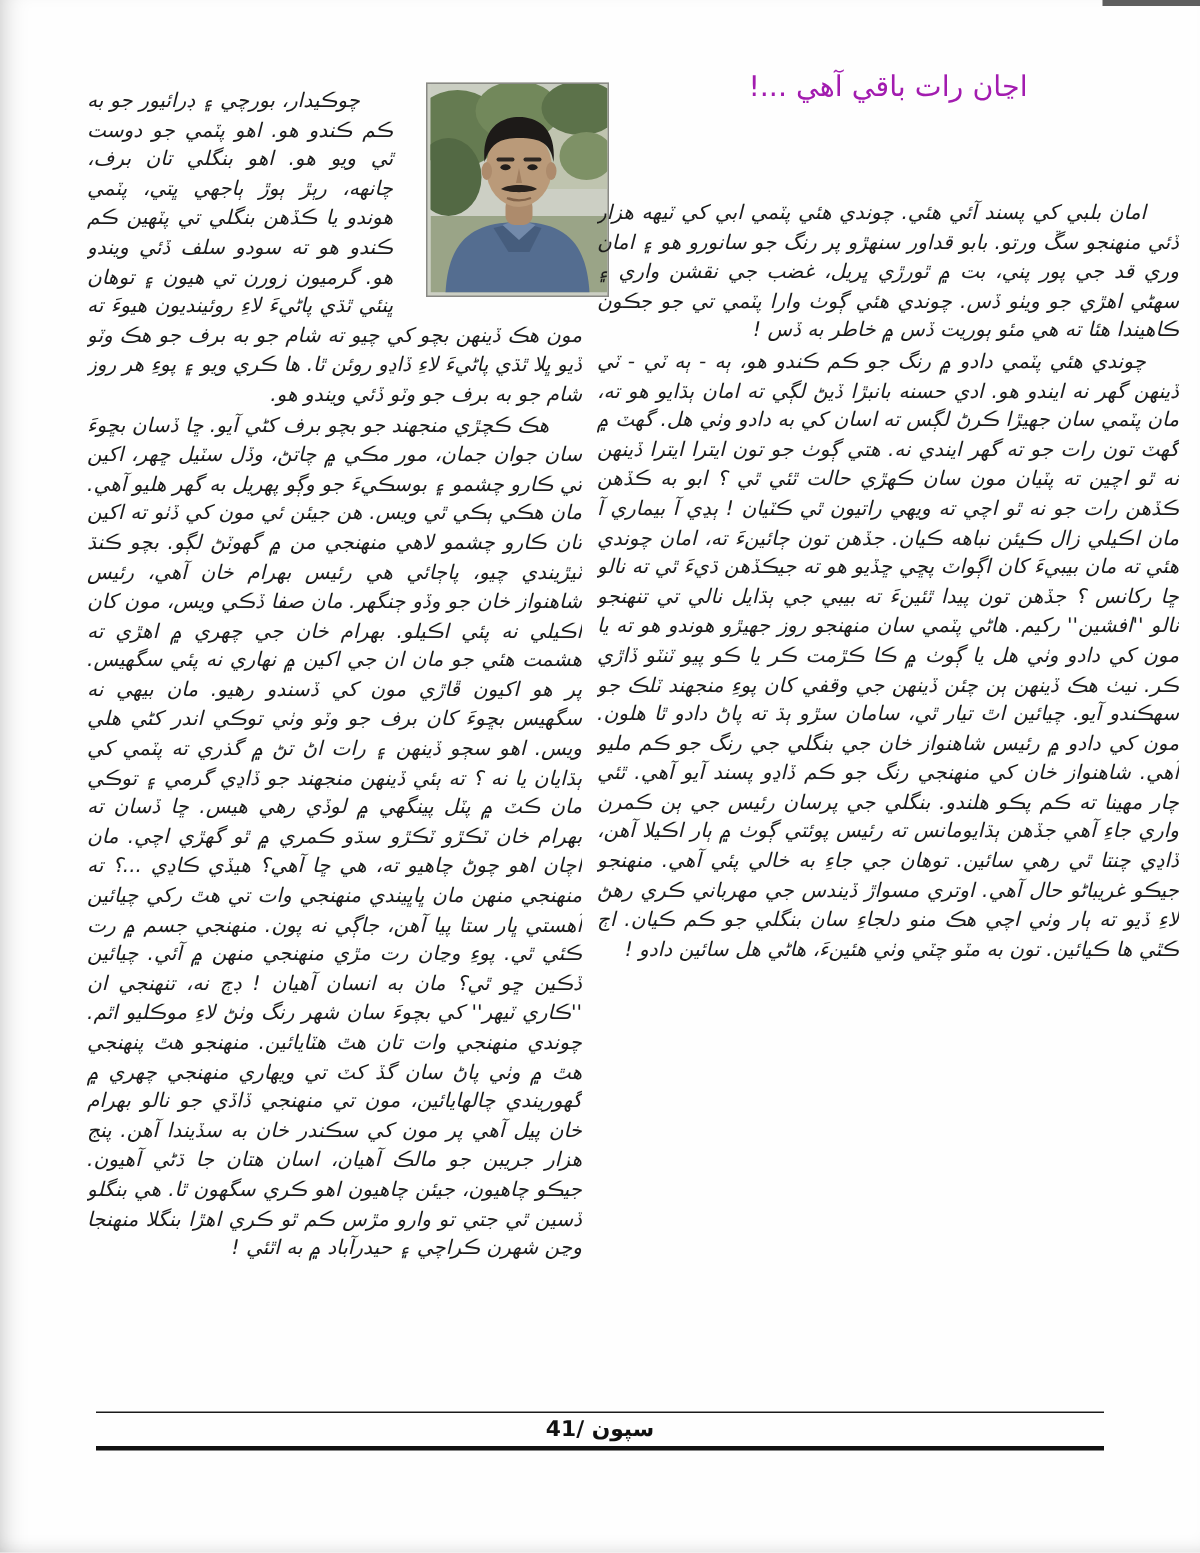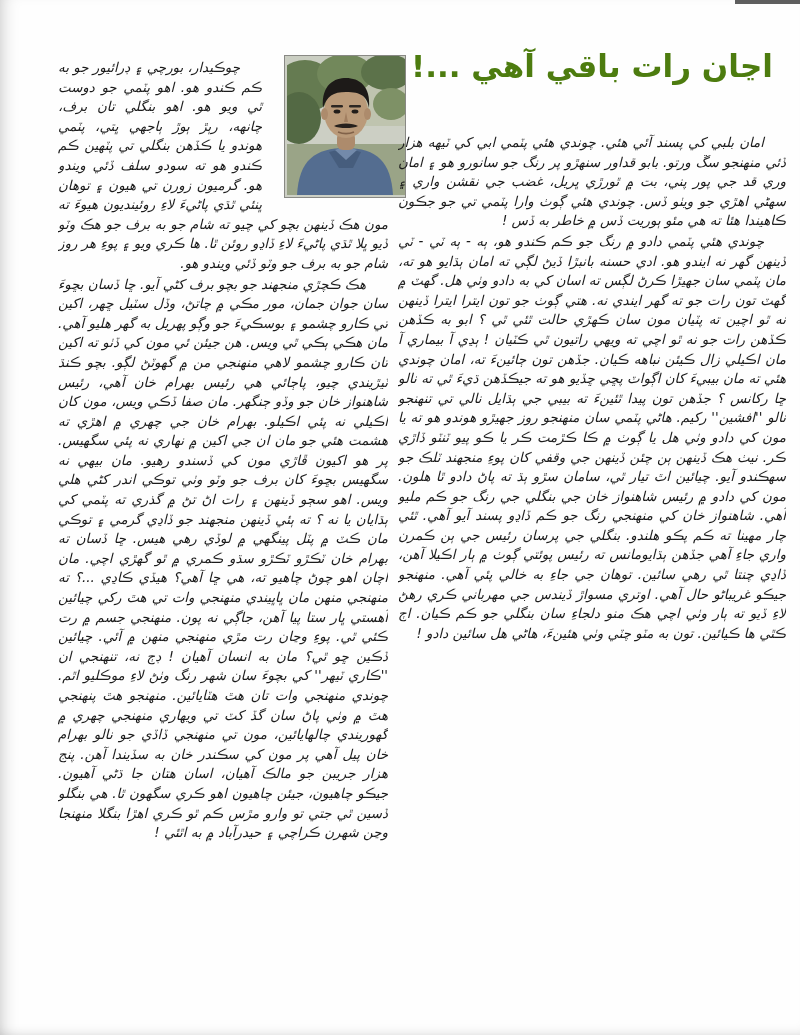--- a/index.html
+++ b/index.html
@@ -13,21 +13,21 @@
   .page{
     position:absolute;left:0;top:0;width:800px;height:1035px;
     background:#fefefe;
     box-shadow:inset 14px 0 18px -14px rgba(0,0,0,.25), inset 0 -10px 14px -12px rgba(0,0,0,.18);
   }
   .scan-edge-top{position:absolute;top:0;left:735px;width:65px;height:4px;background:#2a2a2a;opacity:.75;}
   .header-block{
     position:absolute;left:398px;top:46px;width:388px;text-align:center;direction:rtl;
   }
   .article-title{
-    margin:0;font-size:31px;font-weight:bold;color:#4d7c0f;letter-spacing:0px;line-height:1.3;
+    margin:0;font-size:19px;font-weight:normal;color:#a21caf;letter-spacing:0px;line-height:1.3;
   }
   .author-name{
     margin-top:4px;font-size:13.5px;font-weight:bold;color:#111;
   }
   .photo-frame{
     position:absolute;left:284px;top:55px;width:120px;height:141px;
     border:1px solid #8a8a84;background:#cfd4c4;overflow:hidden;filter:saturate(.75) contrast(.95);
   }
   .col{
     position:absolute;direction:rtl;text-align:justify;text-align-last:right;
@@ -105,14 +105,19 @@
     <p>امان بلبي کي پسند آئي هئي. چوندي هئي پٽمي ابي کي ٽيهه هزار ڏئي منهنجو سڱ ورتو. بابو قداور سنهڙو پر رنگ جو سانورو هو ۽ امان وري قد جي پور پني، بت ۾ ٿورڙي ڀريل، غضب جي نقشن واري ۽ سهڻي اهڙي جو ويٺو ڏس. چوندي هئي ڳوٺ وارا پٽمي تي جو جڪون ڪاهيندا هئا ته هي مئو ٻوريت ڏس ۾ خاطر به ڏس !</p>
     <p>چوندي هئي پٽمي دادو ۾ رنگ جو ڪم ڪندو هو، ٻه - ٻه ٽي - ٽي ڏينهن گهر نه ايندو هو. ادي حسنه بانبڙا ڏيڻ لڳي ته امان ٻڌايو هو ته، مان پٽمي سان جهيڙا ڪرڻ لڳس ته اسان کي به دادو وٺي هل. گهٽ ۾ گهٽ تون رات جو ته گهر ايندي نه. هتي ڳوٺ جو تون ايترا ايترا ڏينهن نه ٿو اچين ته پٽيان مون سان ڪهڙي حالت ٿئي ٿي ؟ ابو به ڪڏهن ڪڏهن رات جو نه ٿو اچي ته ويهي راتيون ٿي ڪٽيان ! ٻڍي آ بيماري آ مان اڪيلي زال ڪيئن نباهه ڪيان. جڏهن تون ڄائينءَ ته، امان چوندي هئي ته مان بيبيءَ کان اڳواٽ پڇي ڇڏيو هو ته جيڪڏهن ڌيءَ ٿي ته نالو ڇا رکانس ؟ جڏهن تون پيدا ٿئينءَ ته بيبي جي ٻڌايل نالي تي تنهنجو نالو ''افشين'' رکيم. هاڻي پٽمي سان منهنجو روز جهيڙو هوندو هو ته يا مون کي دادو وٺي هل يا ڳوٺ ۾ ڪا ڪڙمت ڪر يا ڪو پيو ٽنٽو ڏاڙي ڪر. نيٺ هڪ ڏينهن ٻن چئن ڏينهن جي وقفي کان پوءِ منجهند ٽلڪ جو سهڪندو آيو. چيائين اٿ تيار ٿي، سامان سڙو ٻڌ ته پاڻ دادو ٿا هلون. مون کي دادو ۾ رئيس شاهنواز خان جي بنگلي جي رنگ جو ڪم مليو آهي. شاهنواز خان کي منهنجي رنگ جو ڪم ڏاڍو پسند آيو آهي. ٿئي چار مهينا ته ڪم پڪو هلندو. بنگلي جي پرسان رئيس جي ٻن ڪمرن واري جاءِ آهي جڏهن ٻڌايومانس ته رئيس پوئتي ڳوٺ ۾ ٻار اڪيلا آهن، ڏاڍي چنتا ٿي رهي سائين. توهان جي جاءِ به خالي پئي آهي. منهنجو جيڪو غريباڻو حال آهي. اوتري مسواڙ ڏيندس جي مهرباني ڪري رهڻ لاءِ ڏيو ته ٻار وٺي اچي هڪ منو دلجاءِ سان بنگلي جو ڪم ڪيان. اڄ ڪٿي ها ڪيائين. تون به مٽو چٽي وٺي هئينءَ، هاڻي هل سائين دادو !</p>
   </div>
 
   <div class="col col-left">
     <div class="photo-spacer"></div>
     <p>چوڪيدار، بورچي ۽ ڊرائيور جو به ڪم ڪندو هو. اهو پٽمي جو دوست ٿي ويو هو. اهو بنگلي تان برف، چانهه، رٻڙ ٻوڙ ٻاجهي ڀتي، پٽمي هوندو يا ڪڏهن بنگلي تي پٽهين ڪم ڪندو هو ته سودو سلف ڏئي ويندو هو. گرميون زورن تي هيون ۽ توهان ڀنئي ٿڌي پاڻيءَ لاءِ روئينديون هيوءَ ته مون هڪ ڏينهن بچو کي چيو ته شام جو به برف جو هڪ وٽو ڏيو ڀلا ٿڌي پاڻيءَ لاءِ ڏاڍو روئن ٿا. ها ڪري ويو ۽ پوءِ هر روز شام جو به برف جو وٽو ڏئي ويندو هو.</p>
     <p>هڪ ڪچڙي منجهند جو بچو برف کڻي آيو. ڇا ڏسان بڇوءَ سان جوان جمان، مور مڪي ۾ چاتڻ، وڏل سٽيل ڇهر، اکين تي ڪارو چشمو ۽ بوسڪيءَ جو وڳو پهريل به گهر هليو آهي. مان هڪي ٻڪي ٿي ويس. هن جيئن ئي مون کي ڏٺو ته اکين تان ڪارو چشمو لاهي منهنجي من ۾ گهوٽڻ لڳو. بچو ڪنڌ ٽيڙيندي چيو، پاڄائي هي رئيس بهرام خان آهي، رئيس شاهنواز خان جو وڏو ڄنگهر. مان صفا ڏڪي ويس، مون کان اڪيلي نه پئي اڪيلو. بهرام خان جي چهري ۾ اهڙي ته هشمت هئي جو مان ان جي اکين ۾ نهاري نه پئي سگهيس. پر هو اکيون ڦاڙي مون کي ڏسندو رهيو. مان بيهي نه سگهيس بڇوءَ کان برف جو وٽو وٺي توڪي اندر کڻي هلي ويس. اهو سڄو ڏينهن ۽ رات اڻ تڻ ۾ گذري ته پٽمي کي ٻڌايان يا نه ؟ ته ٻئي ڏينهن منجهند جو ڏاڍي گرمي ۽ توڪي مان ڪٽ ۾ پٽل پينگهي ۾ لوڏي رهي هيس. ڇا ڏسان ته بهرام خان ٽڪڙو ٽڪڙو سڌو ڪمري ۾ ٿو گهڙي اچي. مان اچان اهو چوڻ چاهيو ته، هي ڇا آهي؟ هيڏي ڪاڍي ...؟ ته منهنجي منهن مان ڀاڀيندي منهنجي وات تي هٿ رکي چيائين آهستي ڀار ستا پيا آهن، جاڳي نه پون. منهنجي جسم ۾ رت ڪئي ٿي. پوءِ وڃان رت مڙي منهنجي منهن ۾ آئي. چيائين ڏڪين ڇو ٿي؟ مان به انسان آهيان ! ڊڄ نه، تنهنجي ان ''ڪاري ٽيهر'' کي بچوءَ سان شهر رنگ وٺڻ لاءِ موڪليو اٿم. چوندي منهنجي وات تان هٿ هٽايائين. منهنجو هٿ پنهنجي هٿ ۾ وٺي پاڻ سان گڏ کٽ تي ويهاري منهنجي چهري ۾ گهوريندي چالهايائين، مون تي منهنجي ڏاڏي جو نالو بهرام خان پيل آهي پر مون کي سڪندر خان به سڏيندا آهن. پنج هزار جريبن جو مالڪ آهيان، اسان هتان جا ڌڻي آهيون. جيڪو چاهيون، جيئن چاهيون اهو ڪري سگهون ٿا. هي بنگلو ڏسين ٿي جتي تو وارو مڙس ڪم ٿو ڪري اهڙا بنگلا منهنجا وڃن شهرن ڪراچي ۽ حيدرآباد ۾ به اٿئي !</p>
   </div>
 
+  <div class="footer-band">
+    <div class="footer-rule-top"></div>
+    <div class="footer-text">سپون /41</div>
+    <div class="footer-rule-bottom"></div>
+  </div>
 
 </div>
 
 </body></html>

